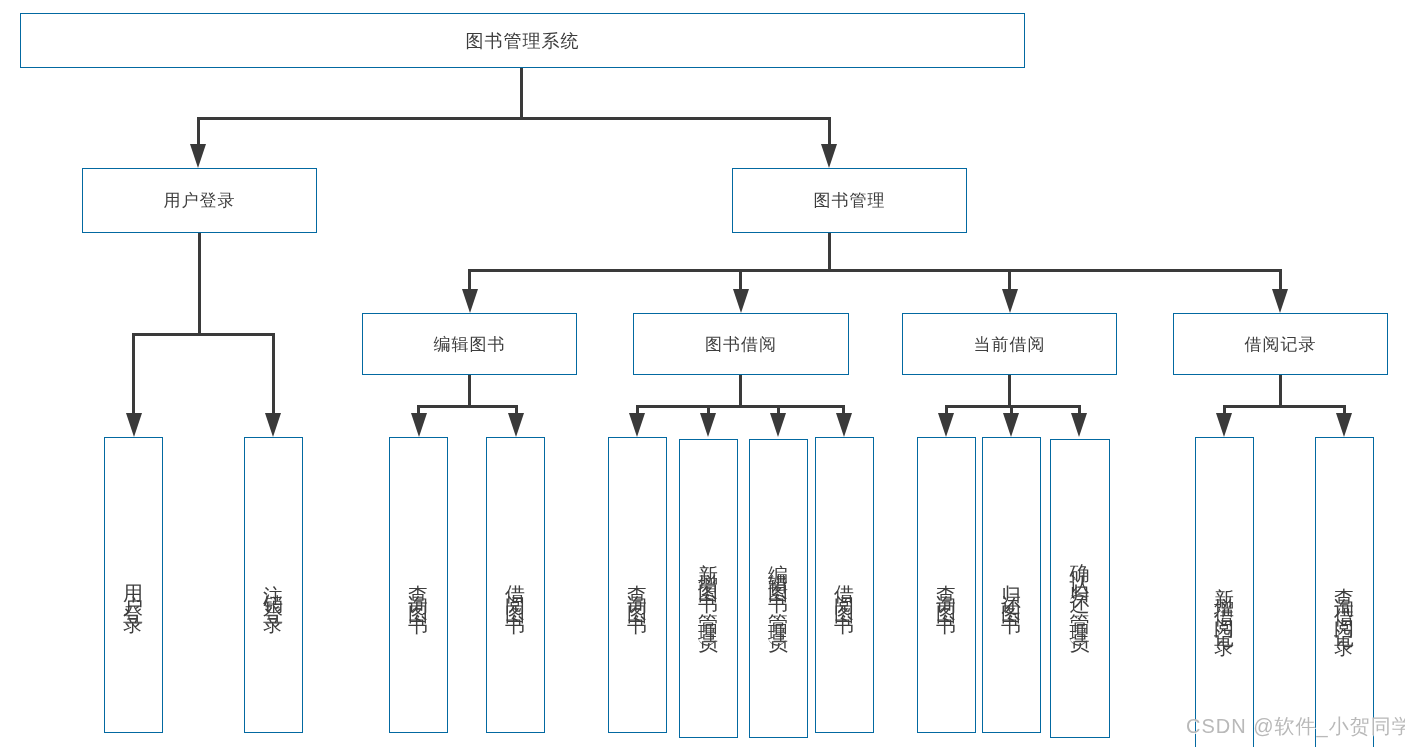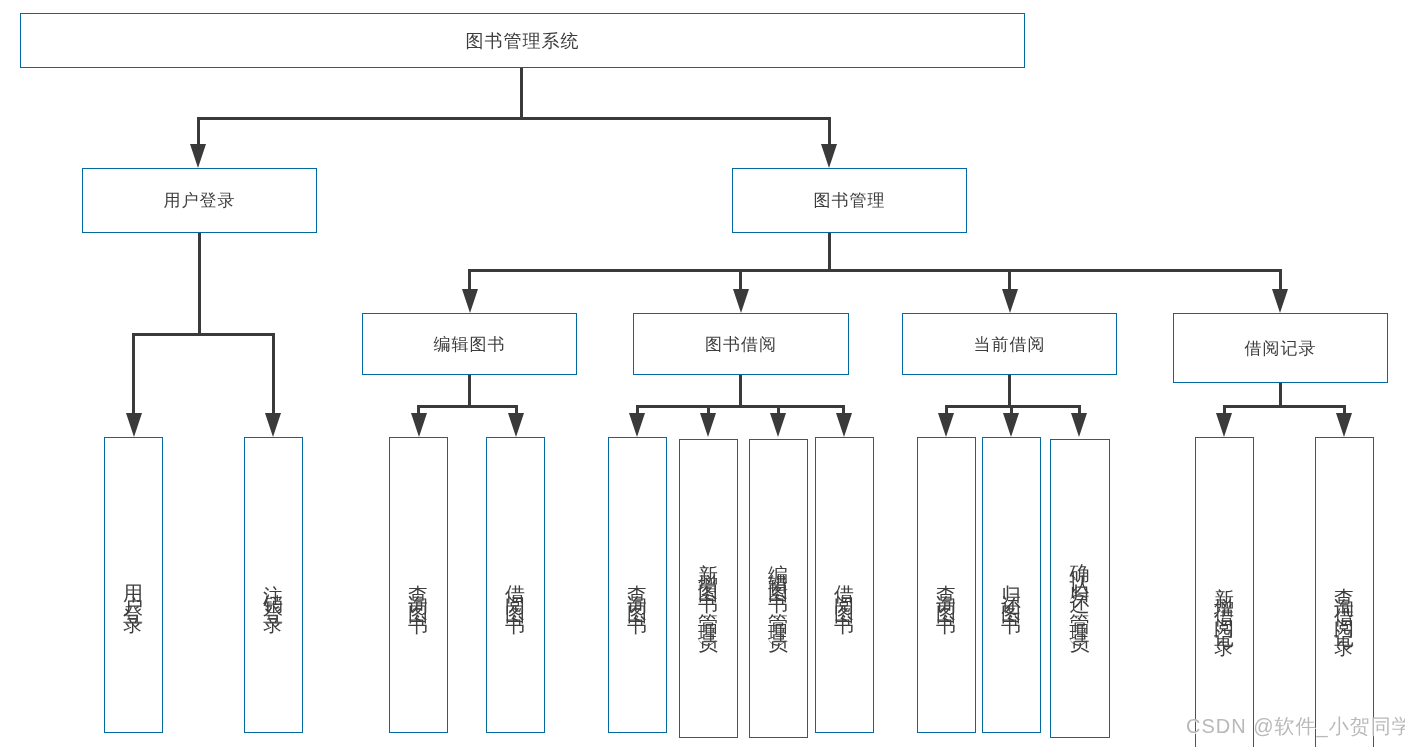--- a/index.html
+++ b/index.html
@@ -148,21 +148,21 @@
 
   <div class="node h-label" style="left:362px; top:313px; width:215px; height:62px;">
     <span>编辑图书</span>
   </div>
   <div class="node h-label" style="left:902px; top:313px; width:215px; height:62px;">
     <span>当前借阅</span>
   </div>
   <div class="node h-label" style="left:633px; top:313px; width:216px; height:62px;">
     <span>图书借阅</span>
   </div>
-  <div class="node h-label" style="left:1173px; top:313px; width:215px; height:70px;">
+  <div class="node h-label" style="left:1173px; top:313px; width:215px; height:62px;">
     <span>借阅记录</span>
   </div>
 
   <div class="node leaf" style="left:104px; top:437px; width:59px; height:296px;">
     <span>用户登录</span>
   </div>
   <div class="node leaf" style="left:244px; top:437px; width:59px; height:296px;">
     <span>注销登录</span>
   </div>
 

